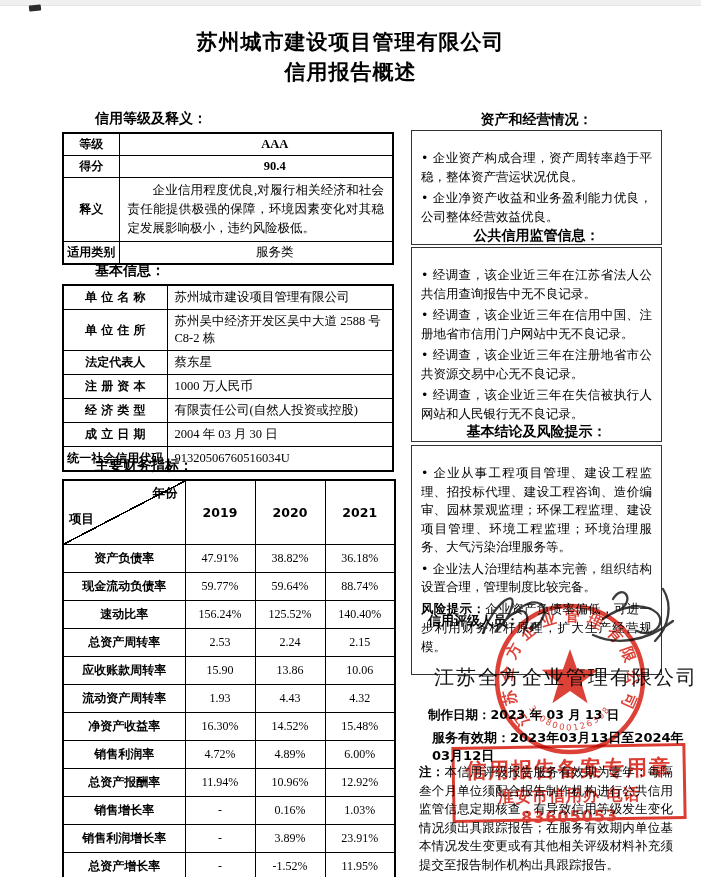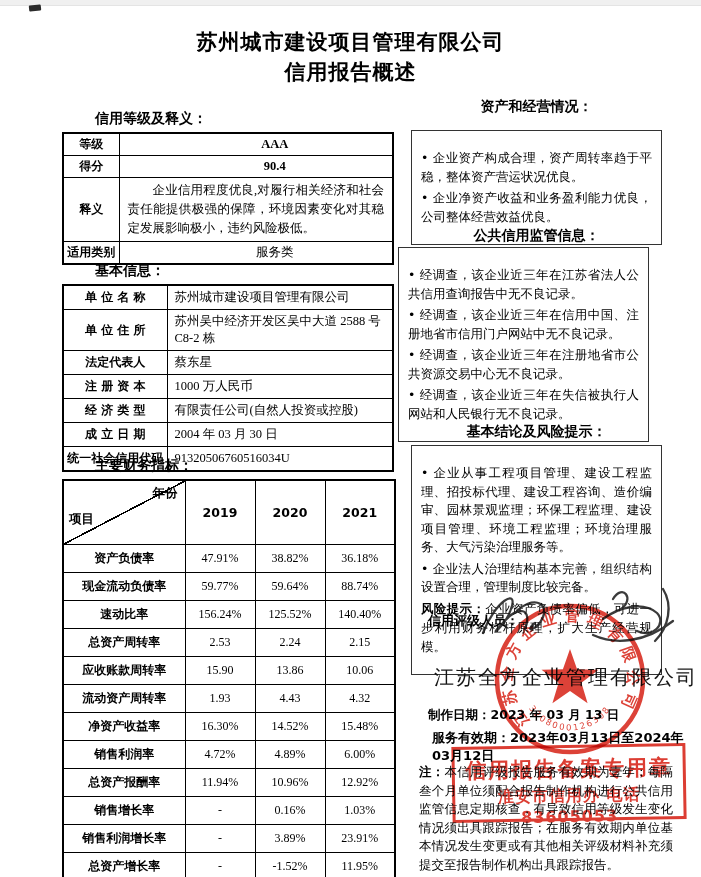--- a/index.html
+++ b/index.html
@@ -215,28 +215,28 @@
         </tr>
         <tr>
           <th>总资产增长率</th>
           <td>-</td>
           <td>-1.52%</td>
           <td>11.95%</td>
         </tr>
       </tbody>
   </table>
 
-  <div class="sec-h sec-h-r" style="left:411px;top:98px;">资产和经营情况：</div>
+  <div class="sec-h sec-h-r" style="left:411px;top:111px;">资产和经营情况：</div>
   <div class="bbox" id="box-assets" style="left:411px;top:130px;">
       <p class="bullet">企业资产构成合理，资产周转率趋于平稳，整体资产营运状况优良。</p>
       <p class="bullet">企业净资产收益和业务盈利能力优良，公司整体经营效益优良。</p>
     </div>
 
   <div class="sec-h sec-h-r" style="left:411px;top:227px;">公共信用监管信息：</div>
-  <div class="bbox" id="box-public" style="left:398px;top:247px;">
+  <div class="bbox" id="box-public" style="left:411px;top:247px;">
       <p class="bullet">经调查，该企业近三年在江苏省法人公共信用查询报告中无不良记录。</p>
       <p class="bullet">经调查，该企业近三年在信用中国、注册地省市信用门户网站中无不良记录。</p>
       <p class="bullet">经调查，该企业近三年在注册地省市公共资源交易中心无不良记录。</p>
       <p class="bullet">经调查，该企业近三年在失信被执行人网站和人民银行无不良记录。</p>
     </div>
 
   <div class="sec-h sec-h-r" style="left:411px;top:423px;">基本结论及风险提示：</div>
   <div class="bbox" id="box-conclusion" style="left:411px;top:445px;">
   <p class="bullet">企业从事工程项目管理、建设工程监理、招投标代理、建设工程咨询、造价编审、园林景观监理；环保工程监理、建设项目管理、环境工程监理；环境治理服务、大气污染治理服务等。</p>
       <p class="bullet">企业法人治理结构基本完善，组织结构设置合理，管理制度比较完备。</p>

